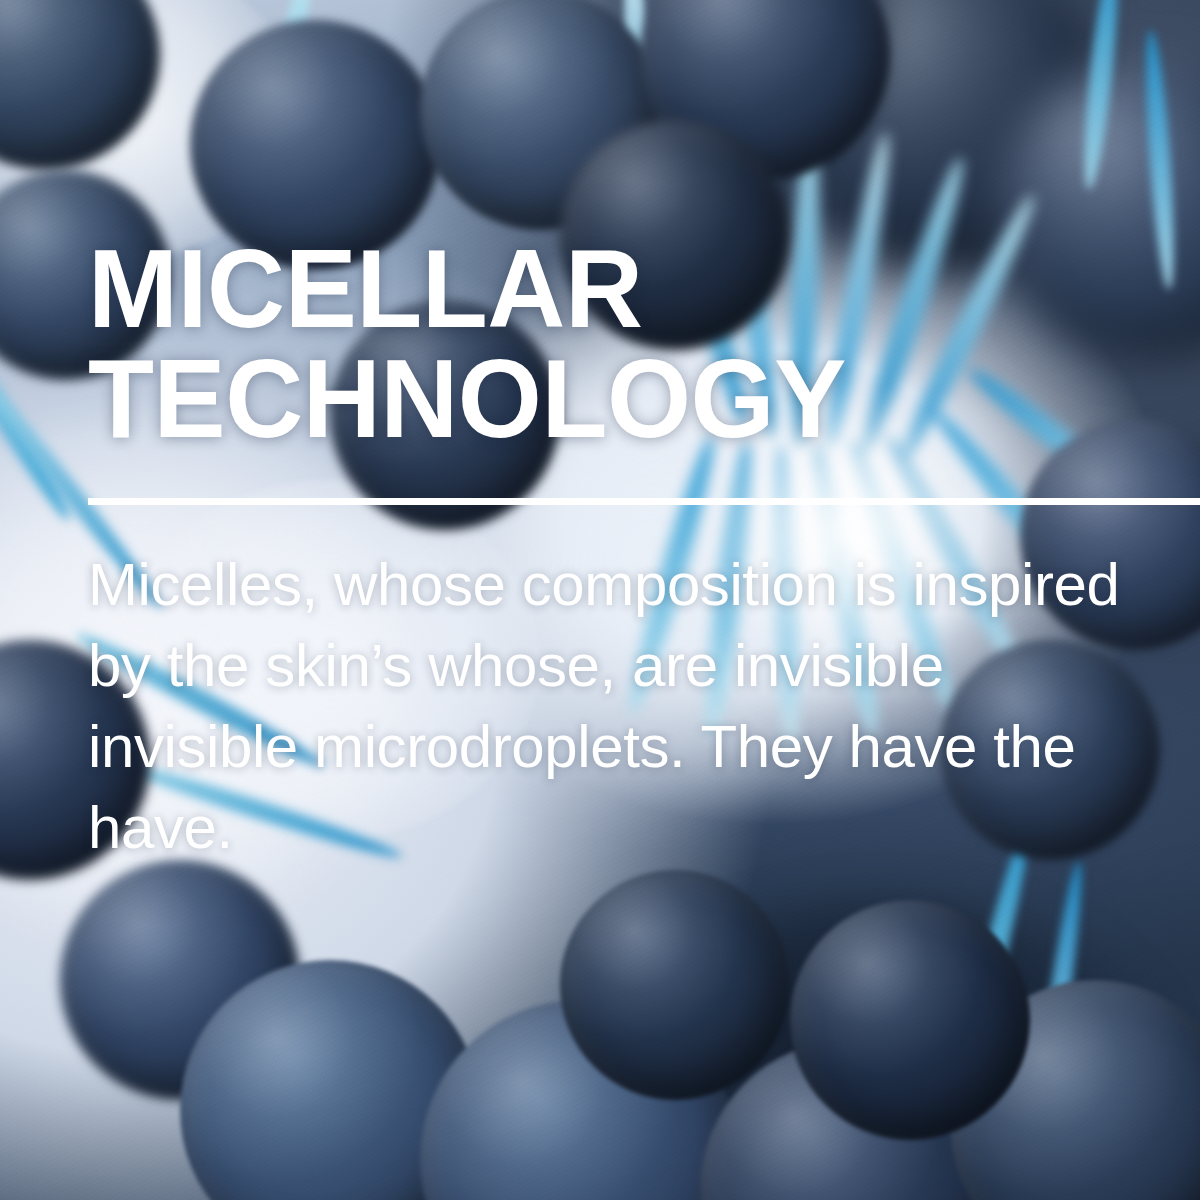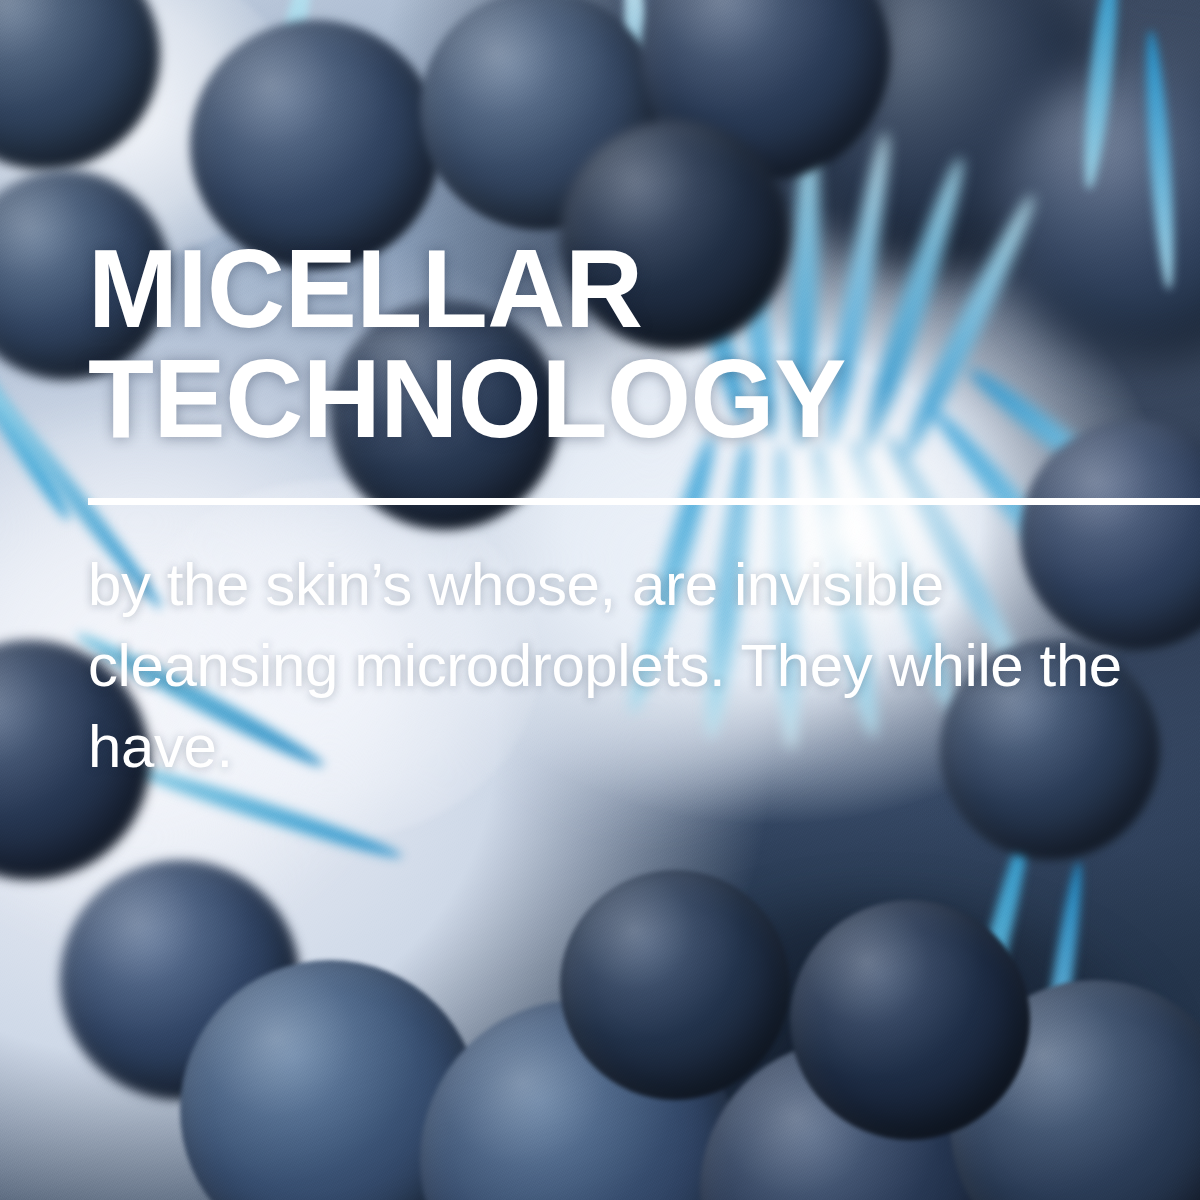--- a/index.html
+++ b/index.html
@@ -195,19 +195,20 @@
   <div id="content">
 
     <div id="headline">
       <span class="head-line">MICELLAR</span>
       <span class="head-line">TECHNOLOGY</span>
     </div>
 
     <div id="divider"></div>
 
     <div id="bodytext">
+      <span class="body-line">Micelles, whose composition is inspired</span>
       <span class="body-line">by the skin’s whose, are invisible</span>
-      <span class="body-line">cleansing microdroplets. They while the</span>
+      <span class="body-line">invisible microdroplets. They have the</span>
       <span class="body-line">have.</span>
     </div>
 
   </div>
 </div>
 
 </body></html>

